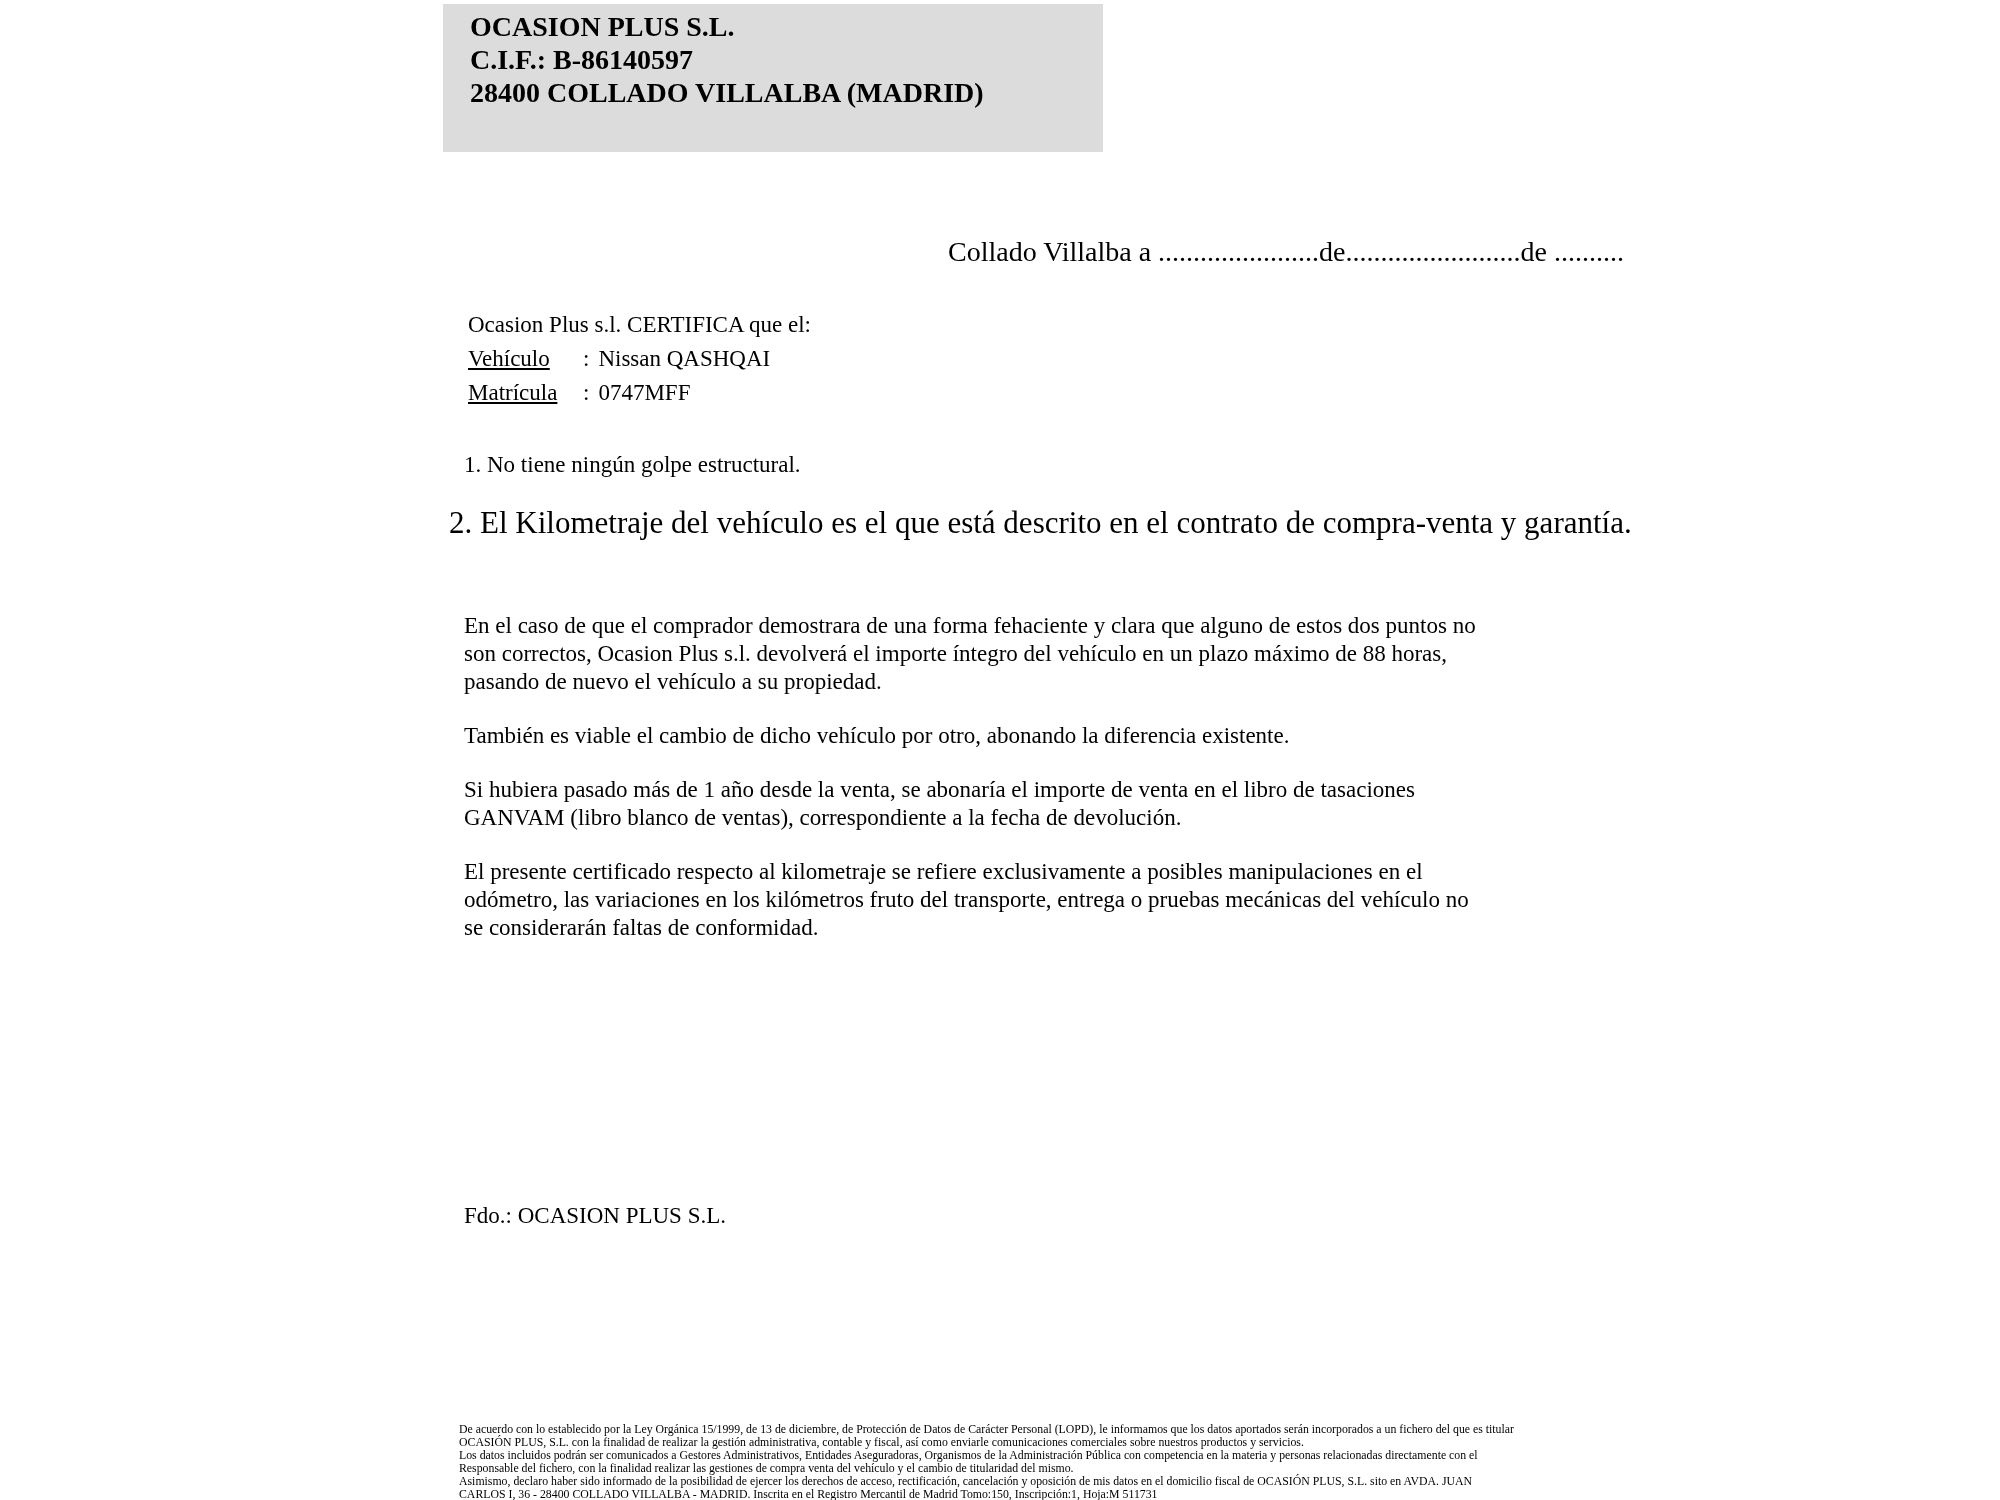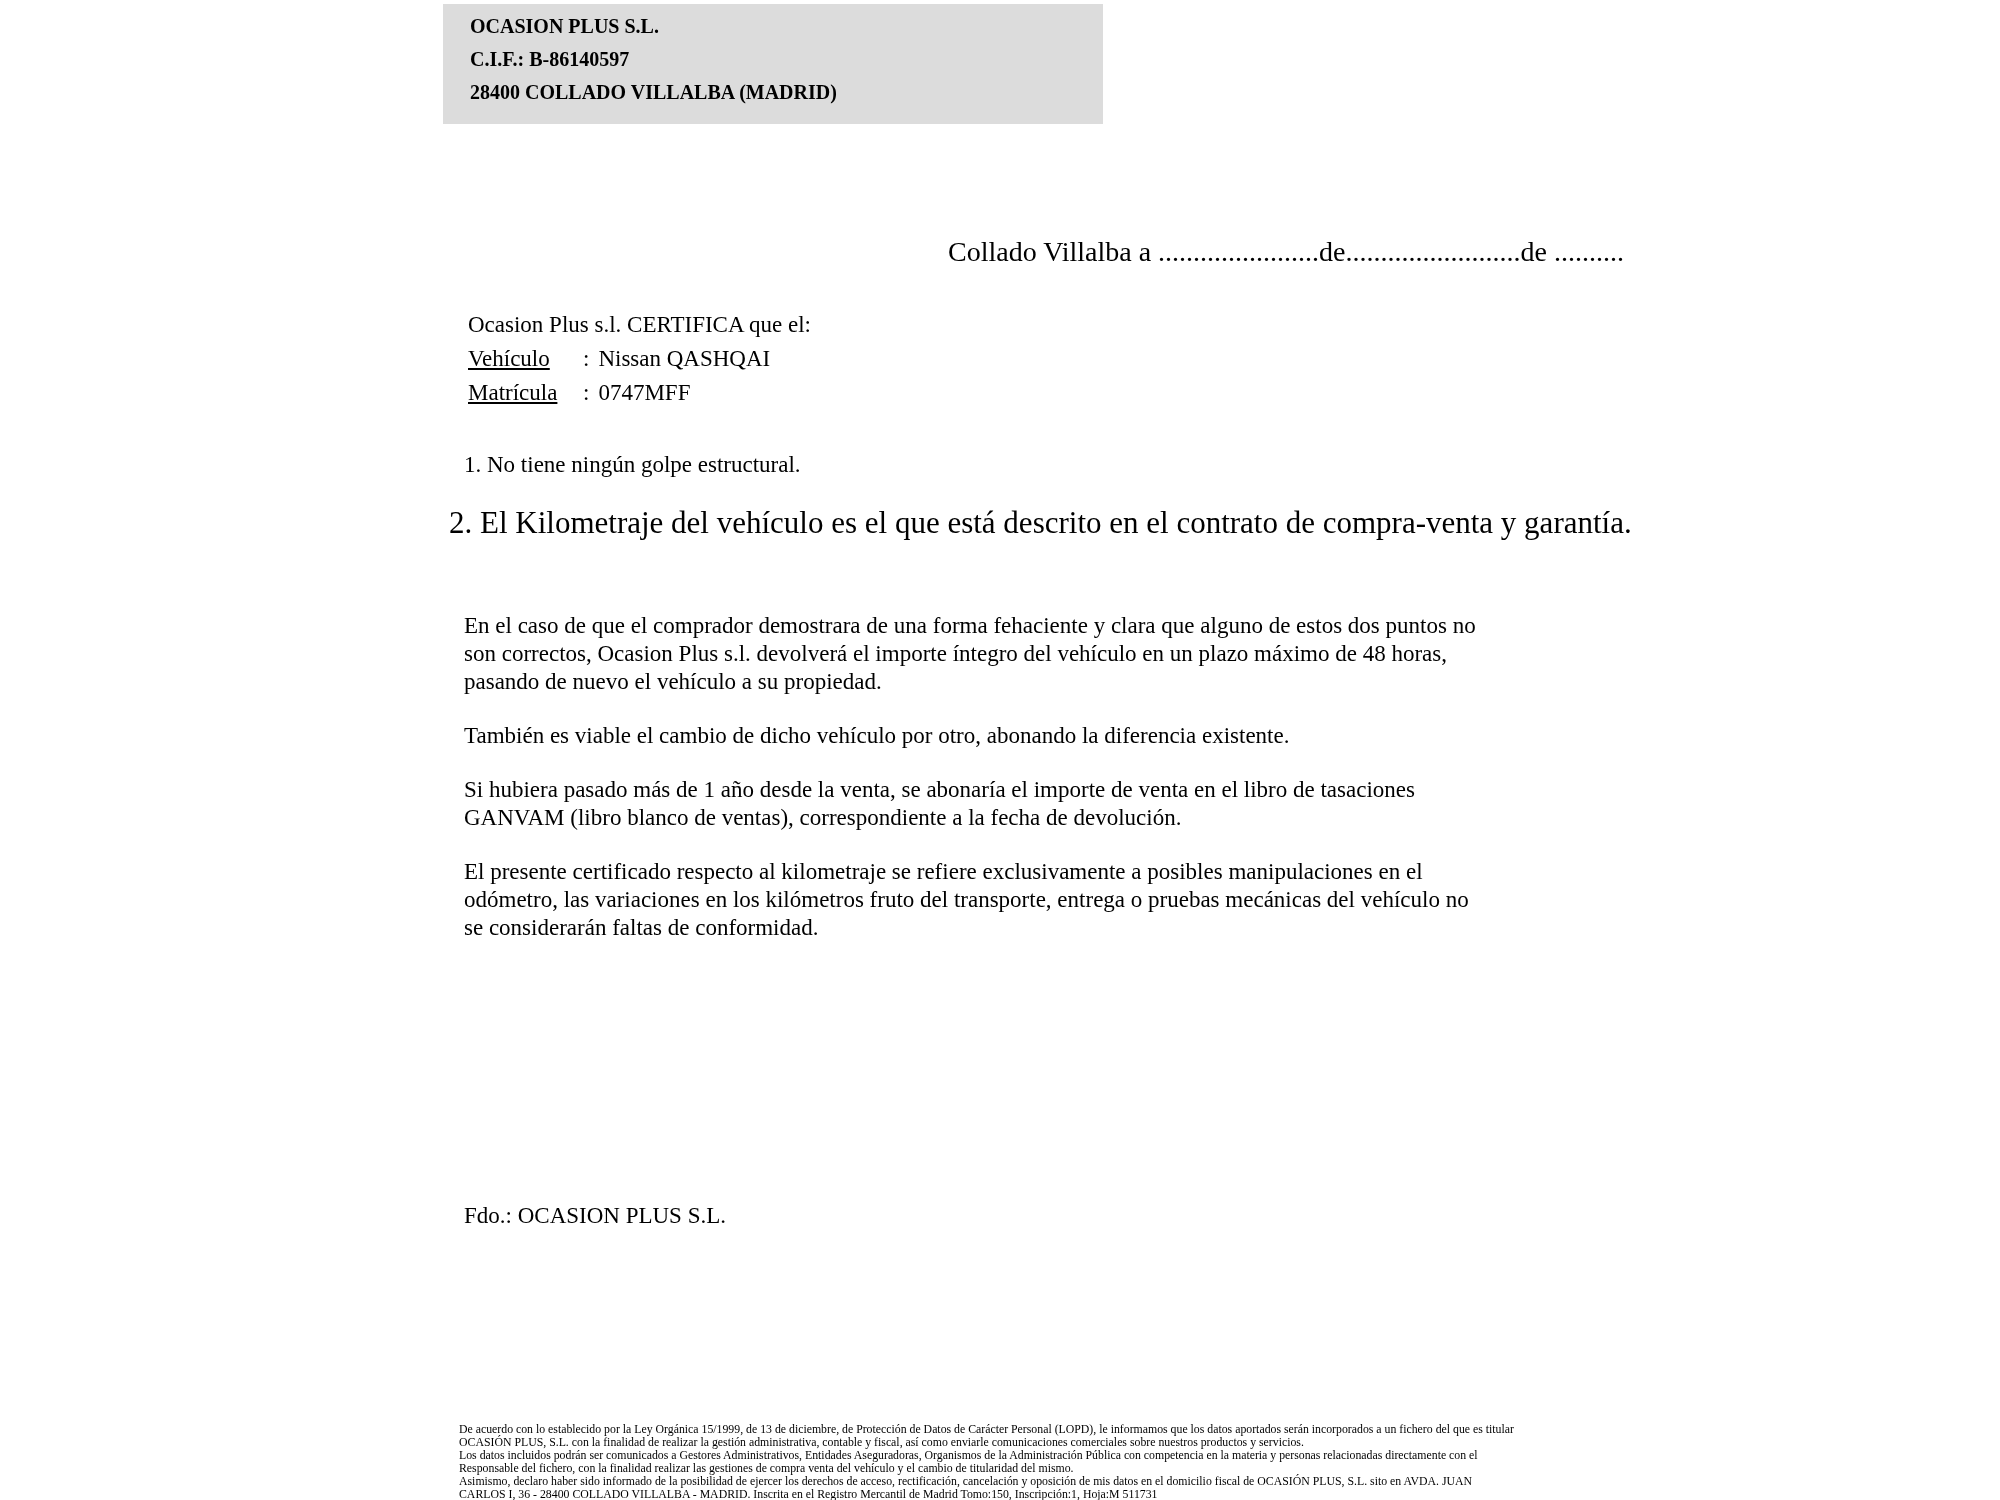--- a/index.html
+++ b/index.html
@@ -12,26 +12,26 @@
     font-family: "Liberation Serif", serif;
     overflow: hidden;
   }
 
   
   .company-box {
     position: absolute;
     left: 443px;
     top: 4px;
     width: 660px;
-    height: 120px;
+    height: 148px;
     background: #dcdcdc;
     box-sizing: border-box;
     padding: 6px 0 0 27px;
     font-weight: bold;
-    font-size: 20px;
+    font-size: 28px;
     line-height: 33px;
   }
 
   
   .date-line {
     position: absolute;
     left: 948px;
     top: 236px;
     font-size: 28px;
     white-space: nowrap;
@@ -102,21 +102,21 @@
     <div class="cert-row">
       <span class="label-cell"><span class="u">Matrícula</span></span><span>:</span><span class="cert-val">0747MFF</span>
     </div>
   </div>
 
   <div class="clause-1">1. No tiene ningún golpe estructural.</div>
   <div class="clause-2">2. El Kilometraje del vehículo es el que está descrito en el contrato de compra-venta y garantía.</div>
 
   <div class="paras">
     <p>En el caso de que el comprador demostrara de una forma fehaciente y clara que alguno de estos dos puntos no
-son correctos, Ocasion Plus s.l. devolverá el importe íntegro del vehículo en un plazo máximo de 48 horas,
+son correctos, Ocasion Plus s.l. devolverá el importe íntegro del vehículo en un plazo máximo de 88 horas,
 pasando de nuevo el vehículo a su propiedad.</p>
     <p>También es viable el cambio de dicho vehículo por otro, abonando la diferencia existente.</p>
     <p>Si hubiera pasado más de 1 año desde la venta, se abonaría el importe de venta en el libro de tasaciones
 GANVAM (libro blanco de ventas), correspondiente a la fecha de devolución.</p>
     <p>El presente certificado respecto al kilometraje se refiere exclusivamente a posibles manipulaciones en el
 odómetro, las variaciones en los kilómetros fruto del transporte, entrega o pruebas mecánicas del vehículo no
 se considerarán faltas de conformidad.</p>
   </div>
 
   <div class="signature">Fdo.: OCASION PLUS S.L.</div>

